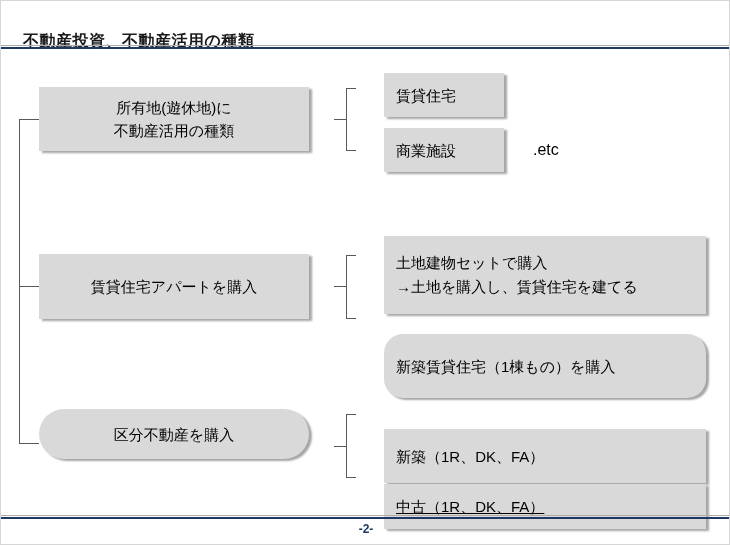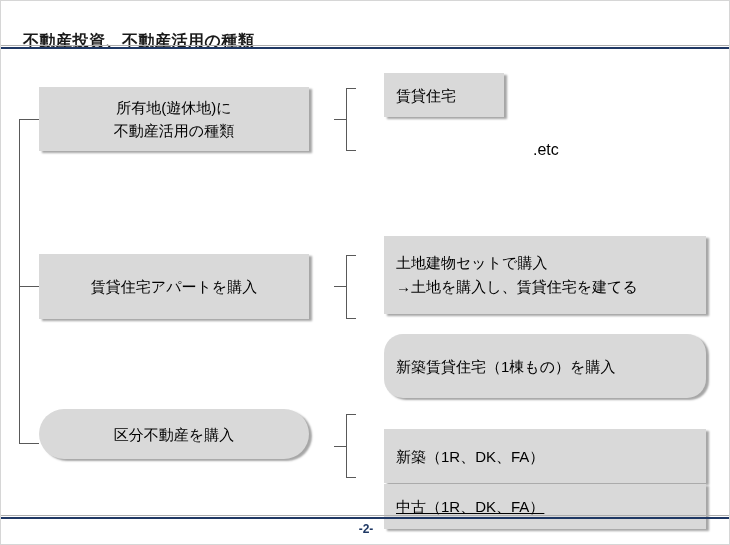--- a/index.html
+++ b/index.html
@@ -96,20 +96,21 @@
   <div class="rule rule-navy t-navy"></div>
 
   <div class="lbracket"></div>
   <div class="lbracket-arm"></div>
 
   <div class="box box-center lbox lbox1">所有地(遊休地)に
 不動産活用の種類</div>
   <div class="rbracket rb1"></div>
   <div class="rarm ra1"></div>
   <div class="box box-left rsmall r11">賃貸住宅</div>
+  <div class="box box-left rsmall r12">商業施設</div>
   <div class="etc">.etc</div>
 
   <div class="box box-center lbox lbox2">賃貸住宅アパートを購入</div>
   <div class="rbracket rb2"></div>
   <div class="rarm ra2"></div>
   <div class="box box-left rbig r21">土地建物セットで購入
 →土地を購入し、賃貸住宅を建てる</div>
   <div class="box box-left rbig r22">新築賃貸住宅（1棟もの）を購入</div>
 
   <div class="box box-center lbox lbox3">区分不動産を購入</div>

